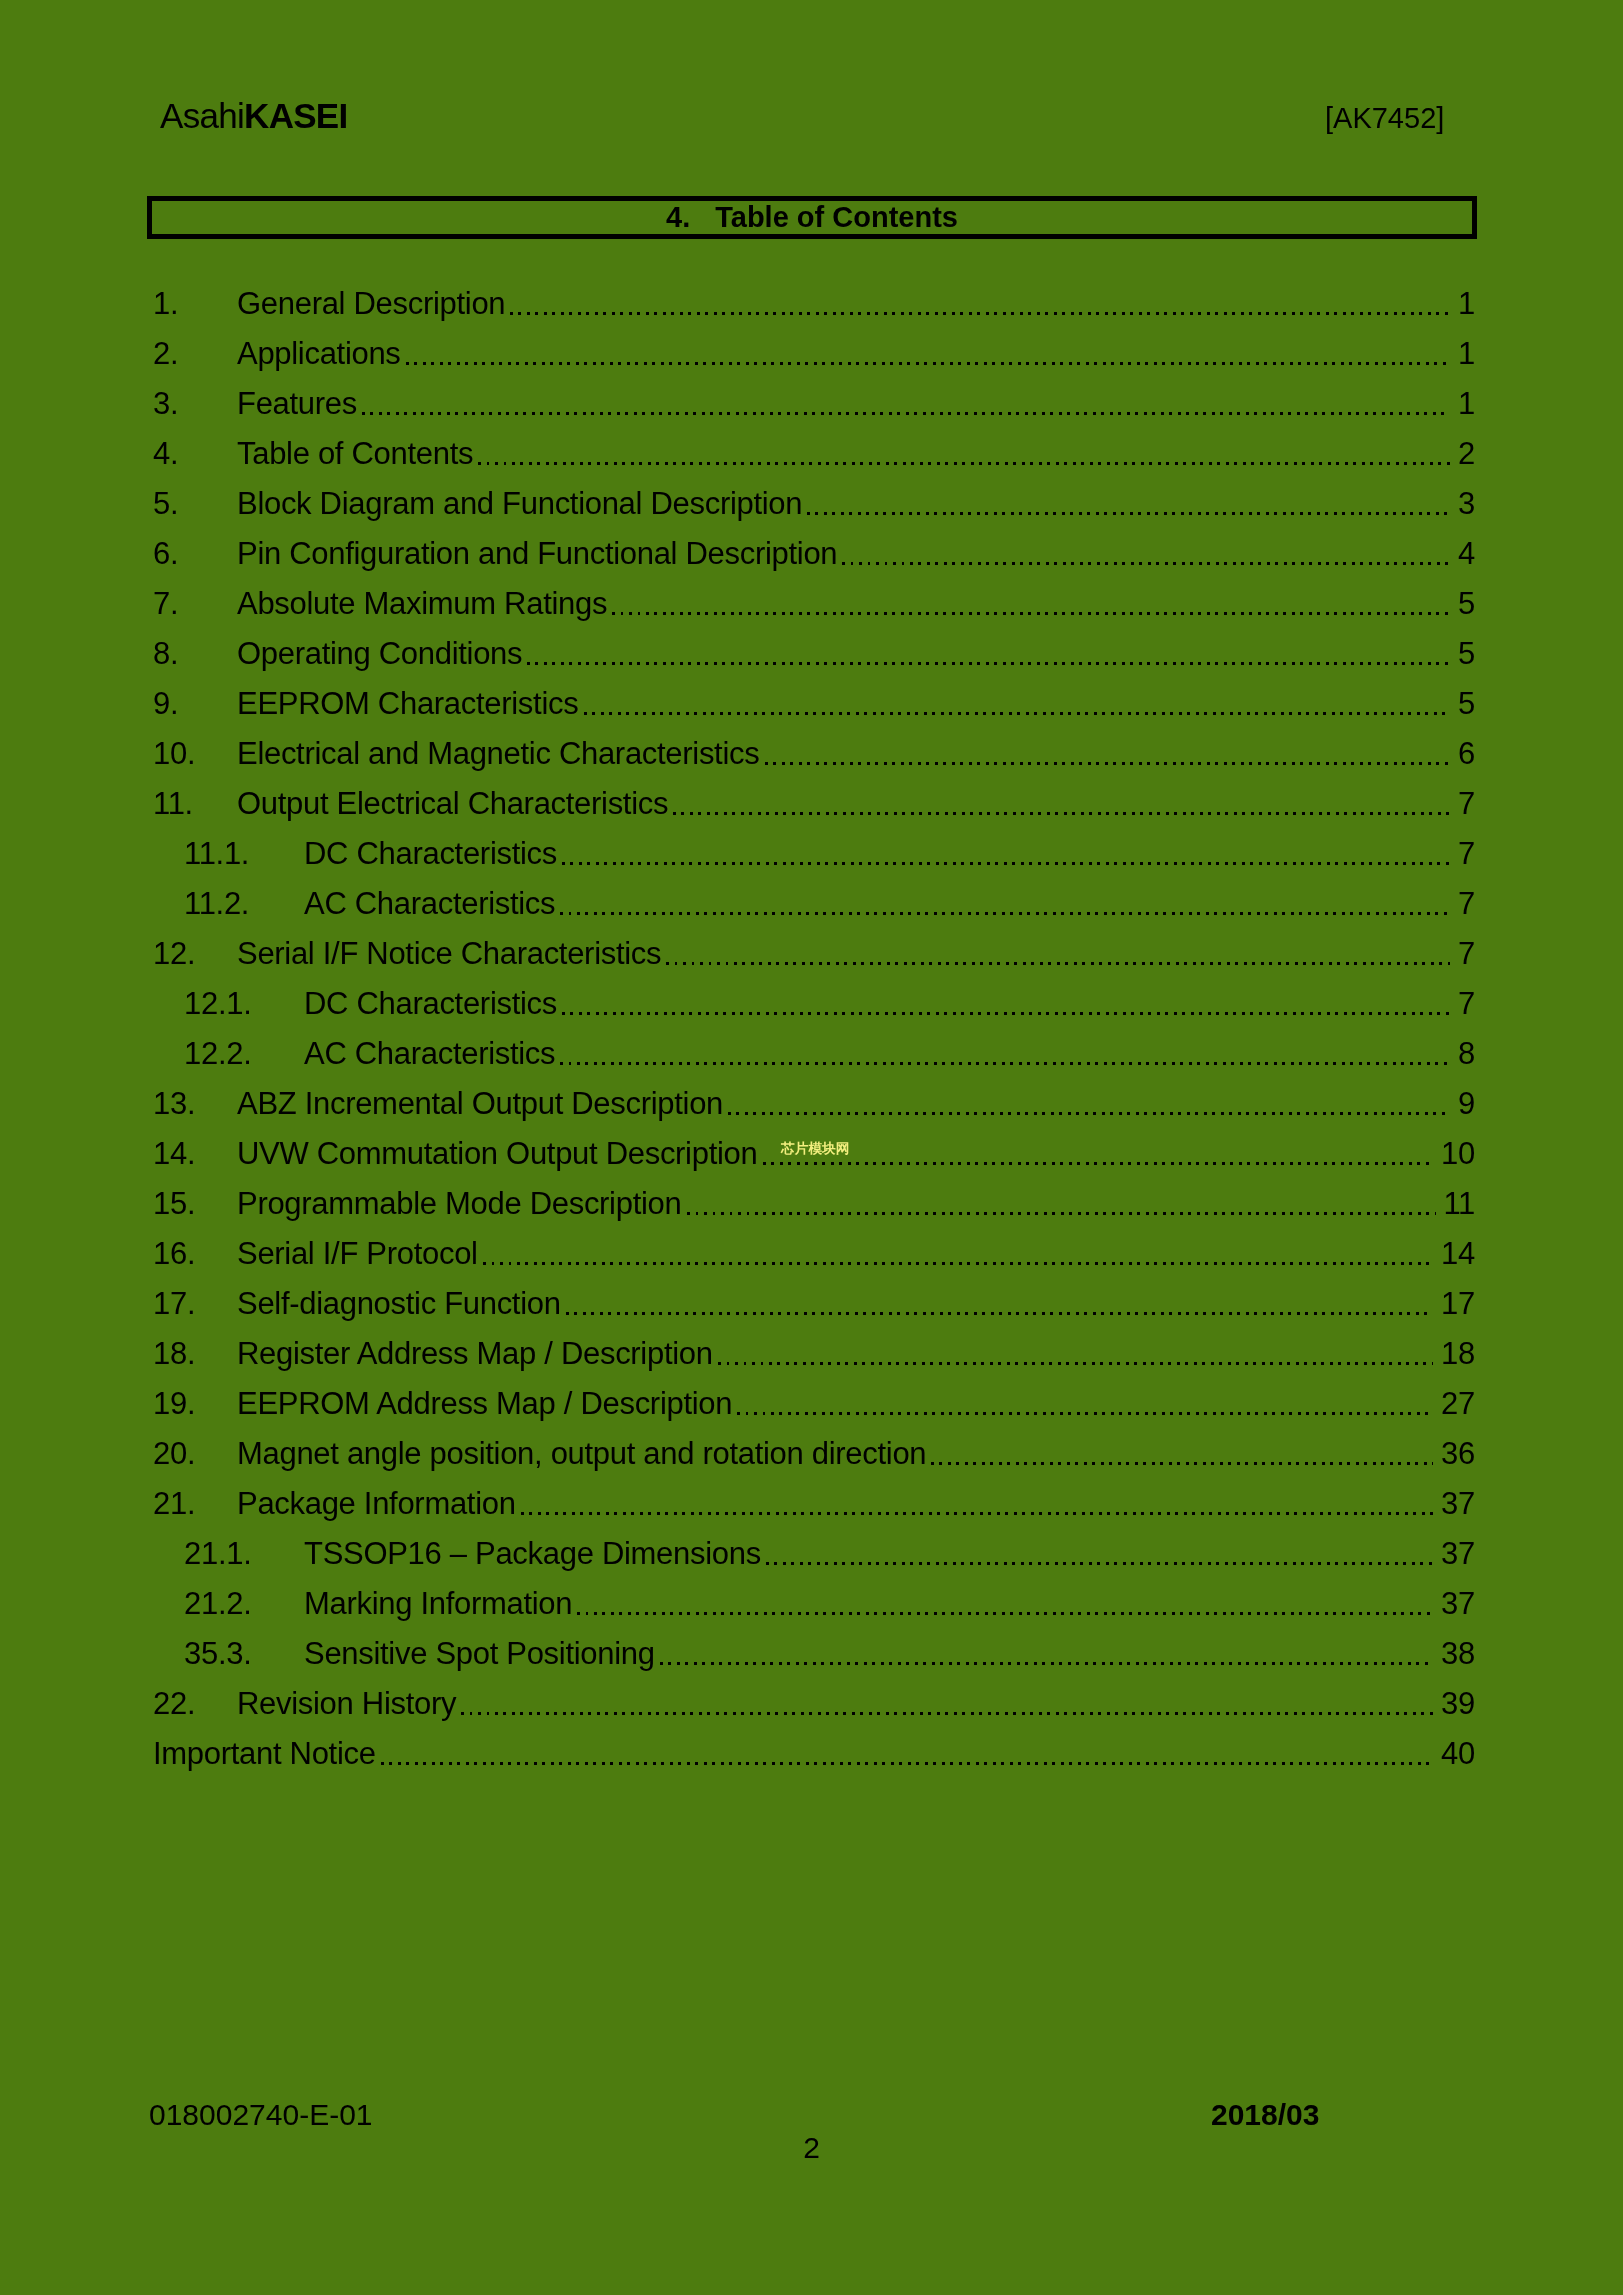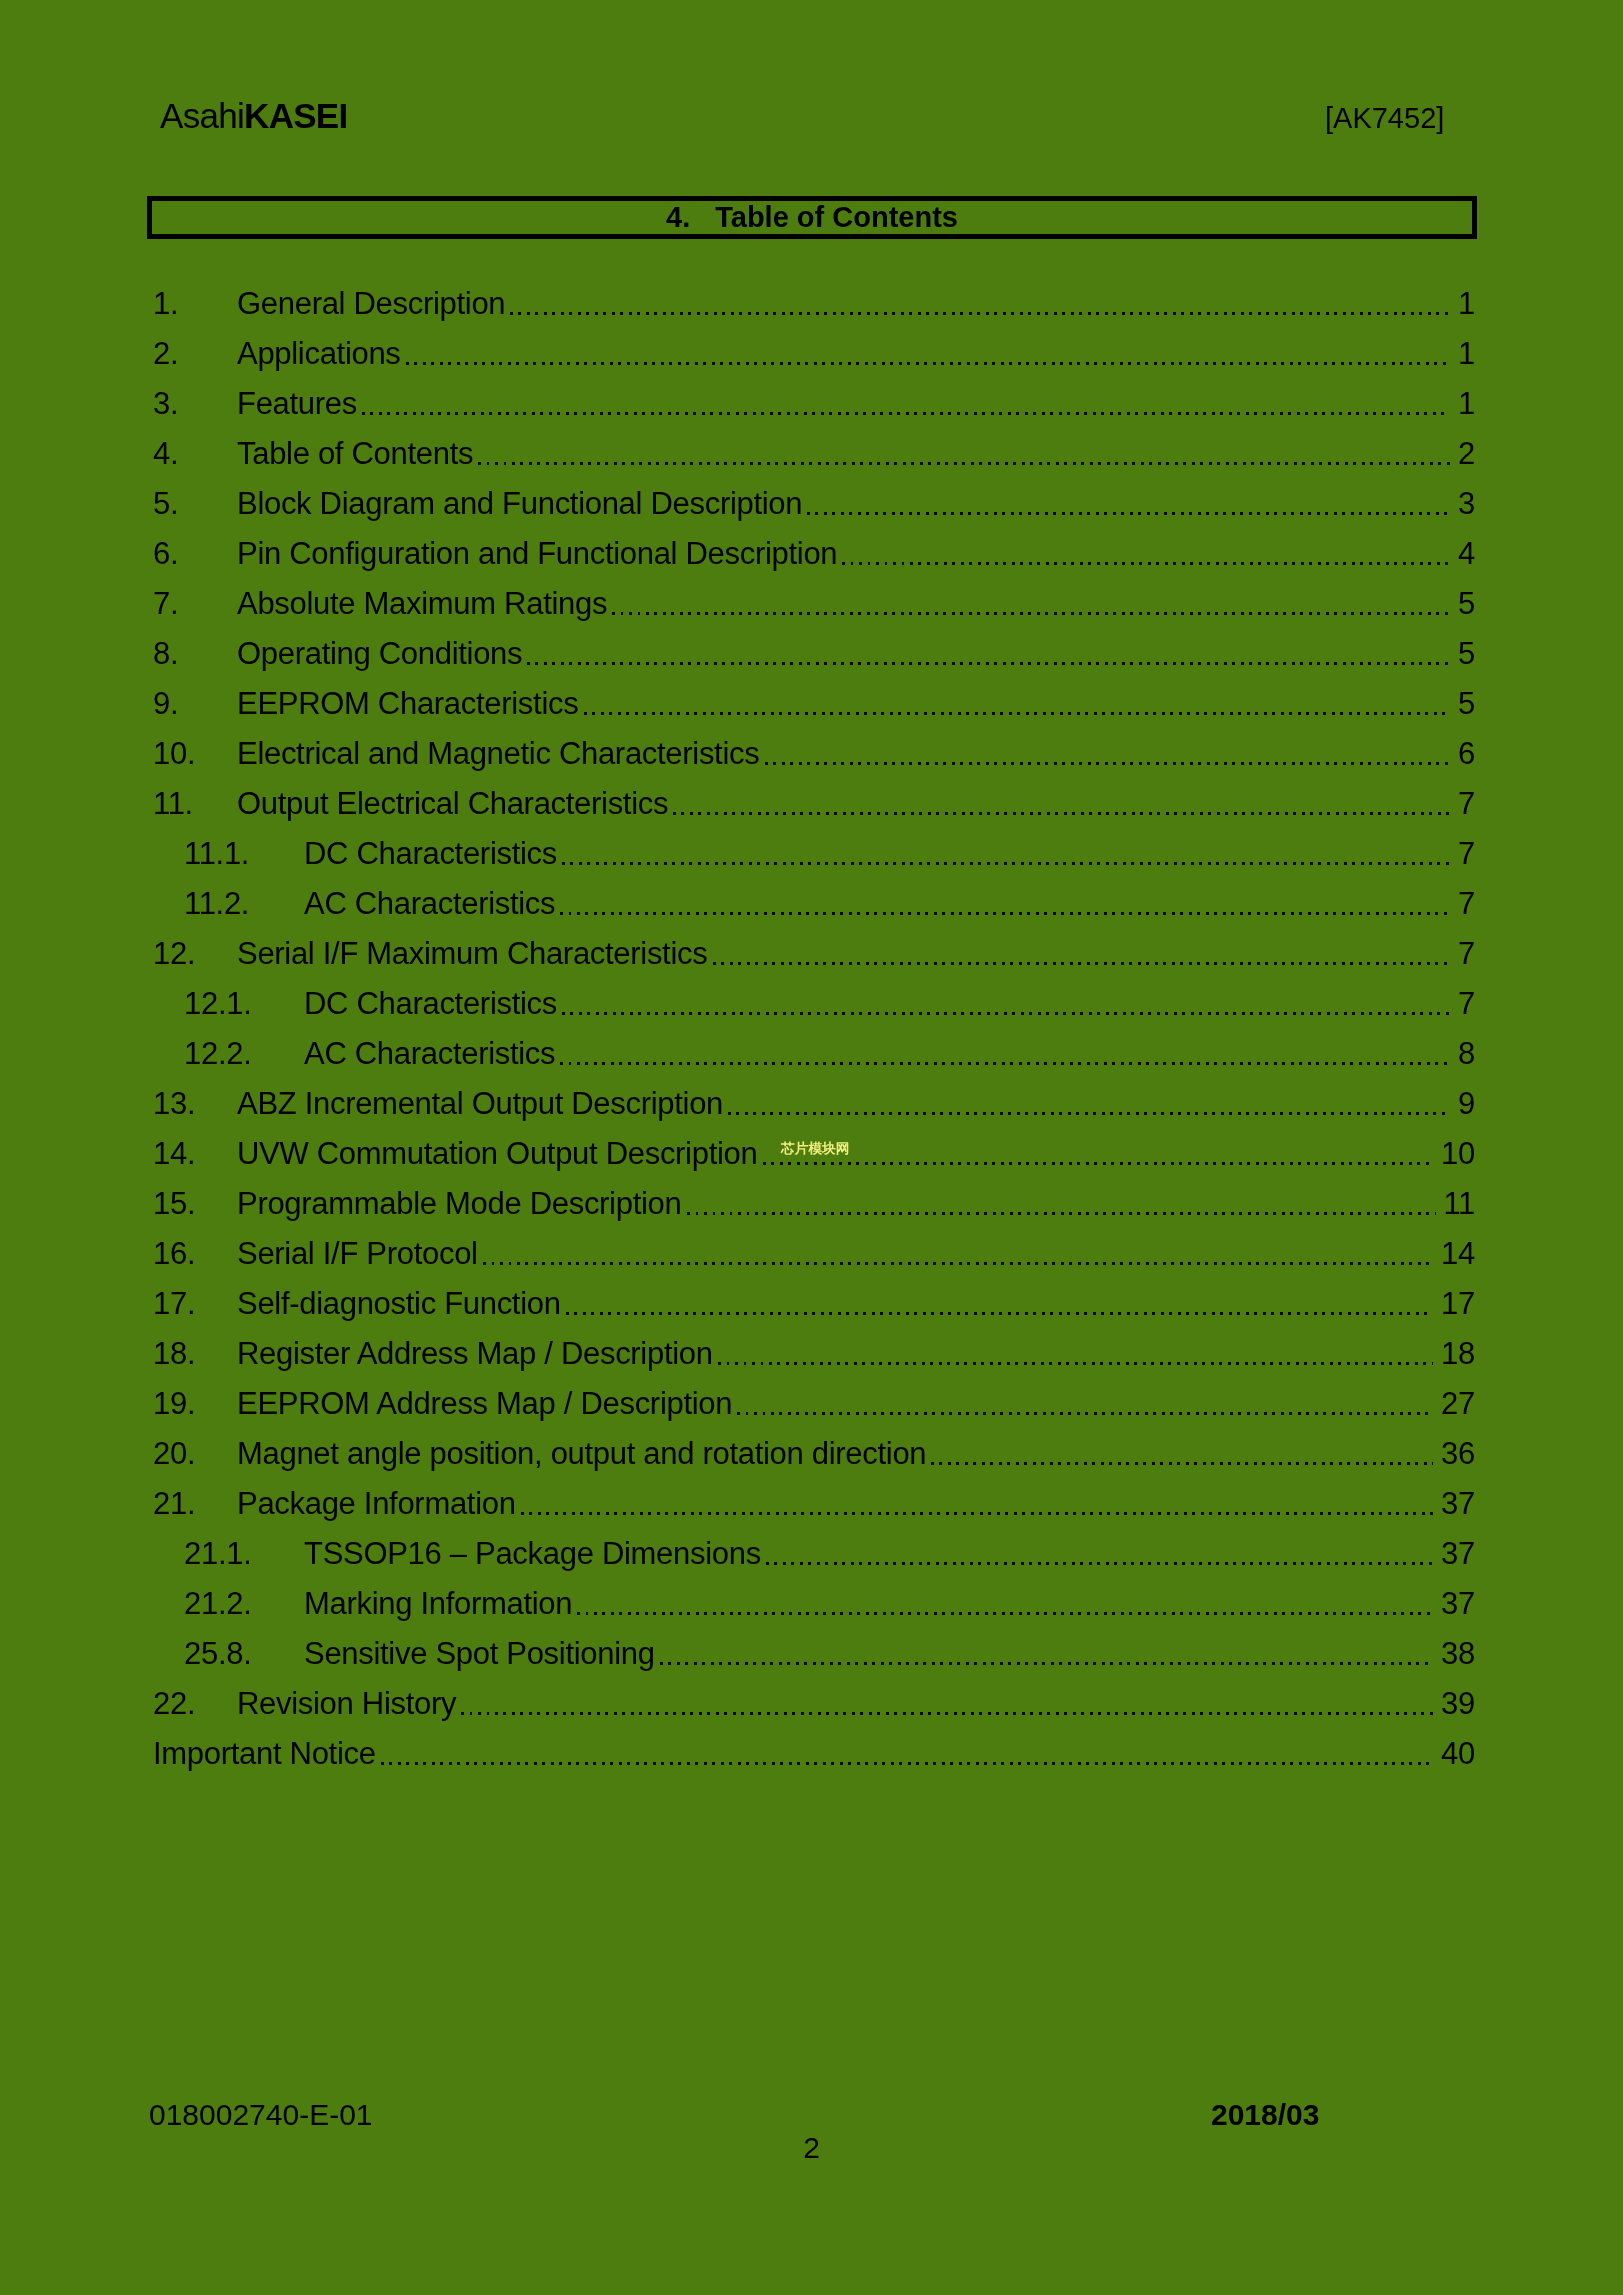--- a/index.html
+++ b/index.html
@@ -148,21 +148,21 @@
         <span class="toc-page">7</span>
       </div>
       <div class="toc-row sub">
         <span class="toc-num">11.2.</span>
         <span class="toc-title">AC Characteristics</span>
         <span class="toc-dots"></span>
         <span class="toc-page">7</span>
       </div>
       <div class="toc-row">
         <span class="toc-num">12.</span>
-        <span class="toc-title">Serial I/F Maximum Characteristics</span>
+        <span class="toc-title">Serial I/F Notice Characteristics</span>
         <span class="toc-dots"></span>
         <span class="toc-page">7</span>
       </div>
       <div class="toc-row sub">
         <span class="toc-num">12.1.</span>
         <span class="toc-title">DC Characteristics</span>
         <span class="toc-dots"></span>
         <span class="toc-page">7</span>
       </div>
       <div class="toc-row sub">
@@ -231,21 +231,21 @@
         <span class="toc-dots"></span>
         <span class="toc-page">37</span>
       </div>
       <div class="toc-row sub">
         <span class="toc-num">21.2.</span>
         <span class="toc-title">Marking Information</span>
         <span class="toc-dots"></span>
         <span class="toc-page">37</span>
       </div>
       <div class="toc-row sub">
-        <span class="toc-num">25.8.</span>
+        <span class="toc-num">35.3.</span>
         <span class="toc-title">Sensitive Spot Positioning</span>
         <span class="toc-dots"></span>
         <span class="toc-page">38</span>
       </div>
       <div class="toc-row">
         <span class="toc-num">22.</span>
         <span class="toc-title">Revision History</span>
         <span class="toc-dots"></span>
         <span class="toc-page">39</span>
       </div>

